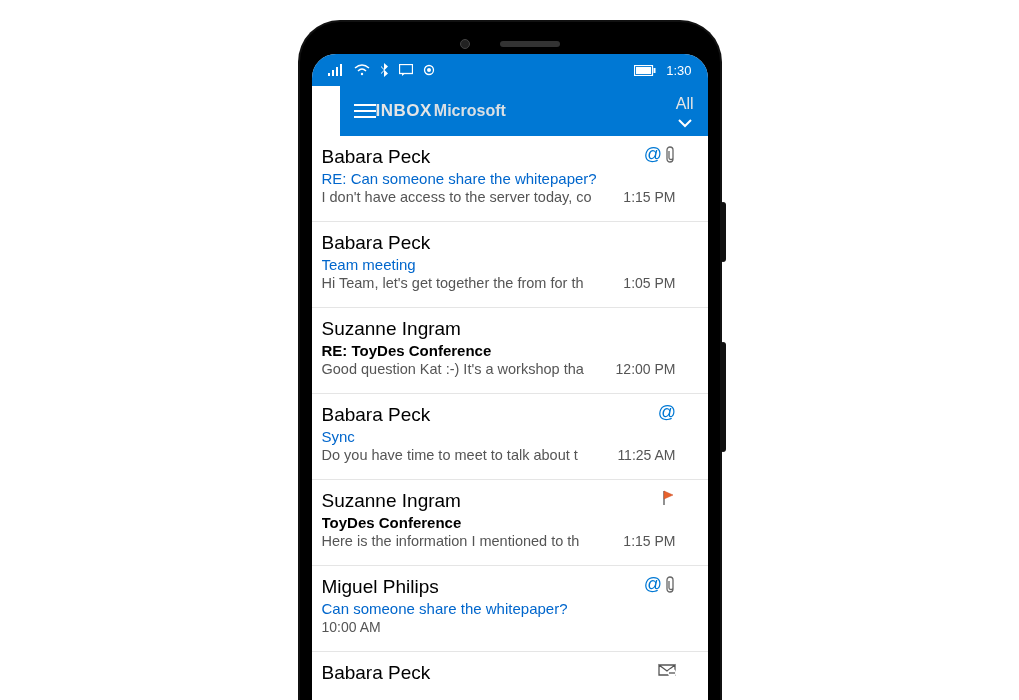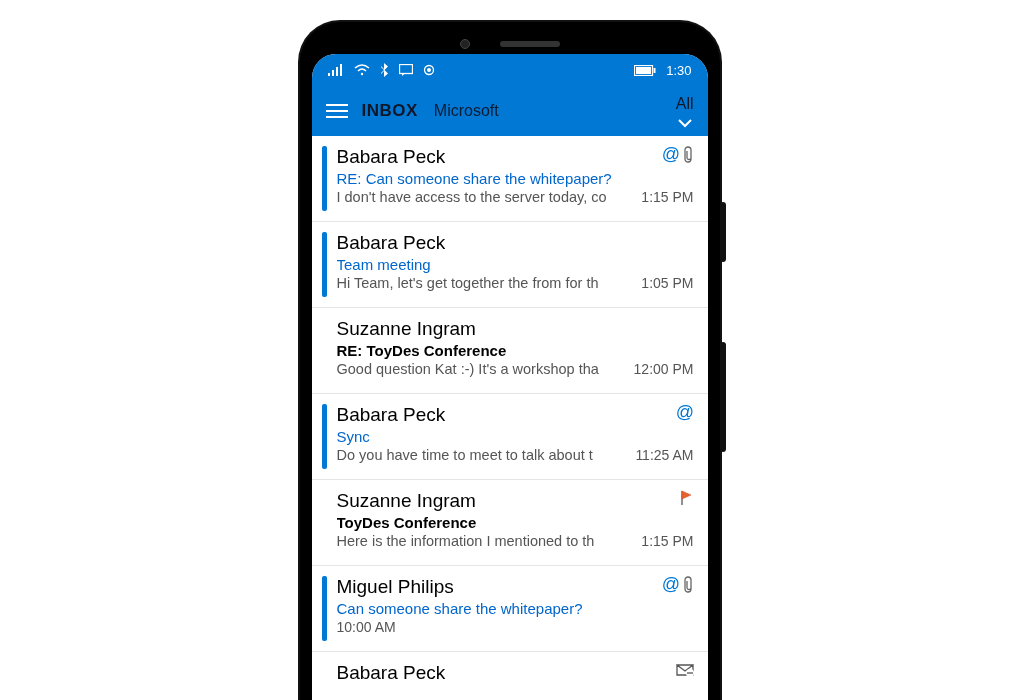--- a/index.html
+++ b/index.html
@@ -56,41 +56,42 @@
     display: flex;
     align-items: center;
     justify-content: space-between;
     padding: 0 16px;
     font-size: 13px;
   }
   .status-left { display:flex; gap:10px; align-items:center; }
   .status-right { display:flex; gap:10px; align-items:center; }
   .app-bar {
     background: #0078D4;
-    color: #0f172a;
+    color: #e5e5e5;
     height: 50px;
     display:flex;
     align-items:center;
     padding: 0 14px;
-    gap: 14px;
+    margin-left: 28px;
   }
   .hamburger { display:flex; flex-direction:column; gap:4px; }
   .hamburger span { display:block; width:22px; height:2px; background:#fff; }
   .inbox-label { font-weight:700; font-size:17px; letter-spacing:0.5px; }
-  .account-label { font-size:16px; font-weight:400; opacity:0.95; margin-left:2px;}
+  .account-label { font-size:16px; font-weight:700; opacity:0.95; margin-left:2px;}
   .spacer { flex:1; }
   .filter { display:flex; align-items:center; gap:6px; font-size:16px;flex-direction:column; }
 
   .list { flex:1; overflow:hidden; background:#fff; }
   .email-item {
     display:flex;
     border-bottom: 1px solid #e5e5e5;
     min-height: 86px;
-    padding: 10px 14px 10px 10px;
+    padding: 10px 32px 10px 10px;
     position:relative;
+    flex-direction:column;
   }
   .unread-bar {
     width:5px;
     background:#0078D4;
     border-radius:2px;
     margin-right:10px;
     align-self:stretch;
   }
   .unread-bar.hidden { background:transparent; }
   .email-content { flex:1; min-width:0; }

